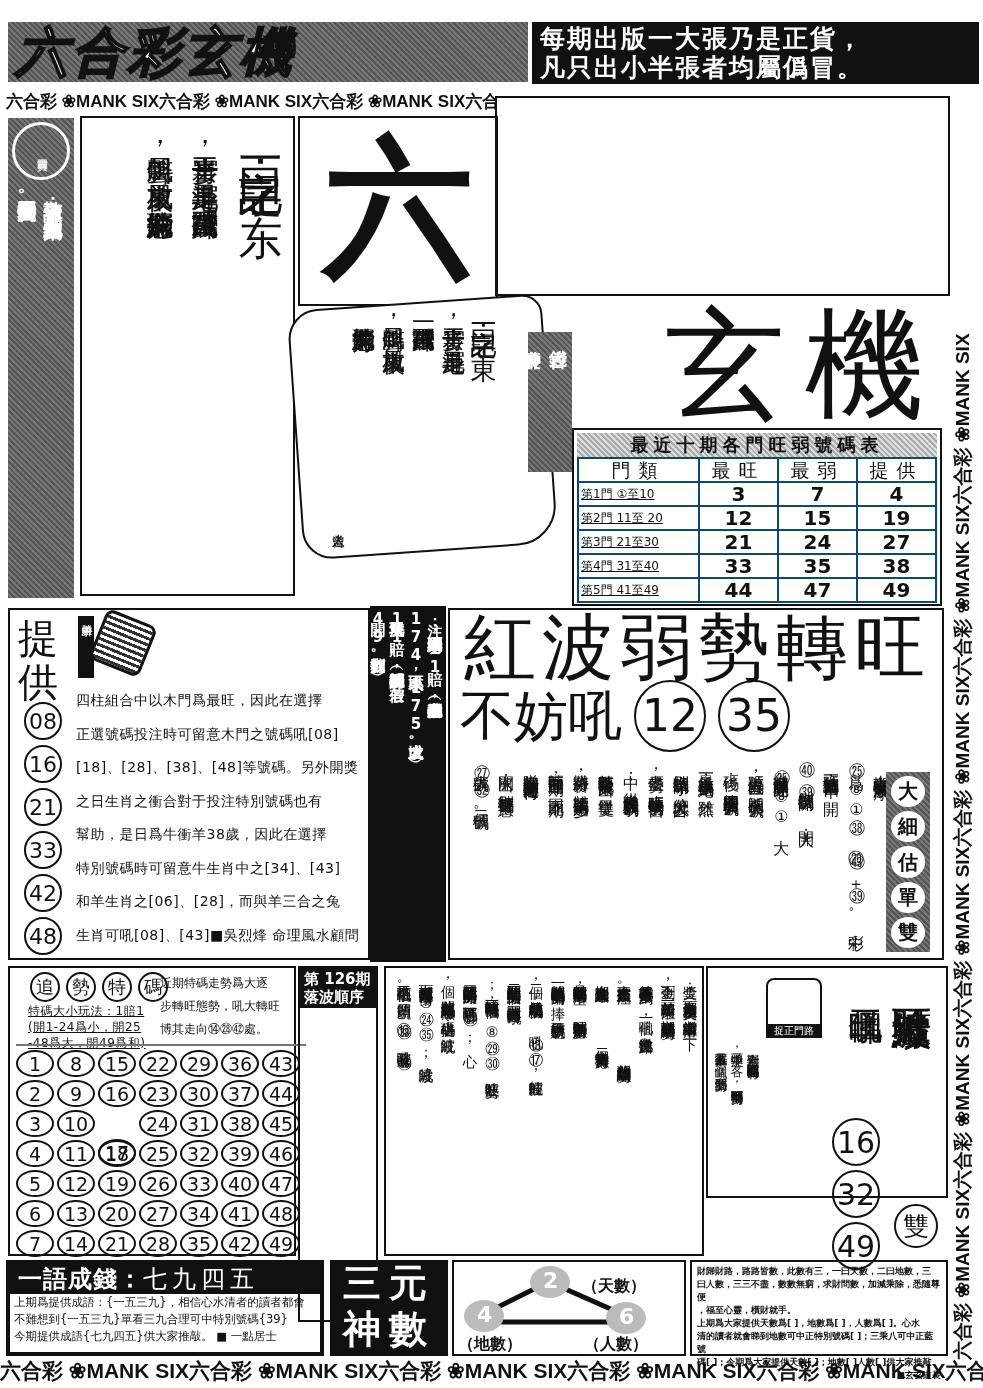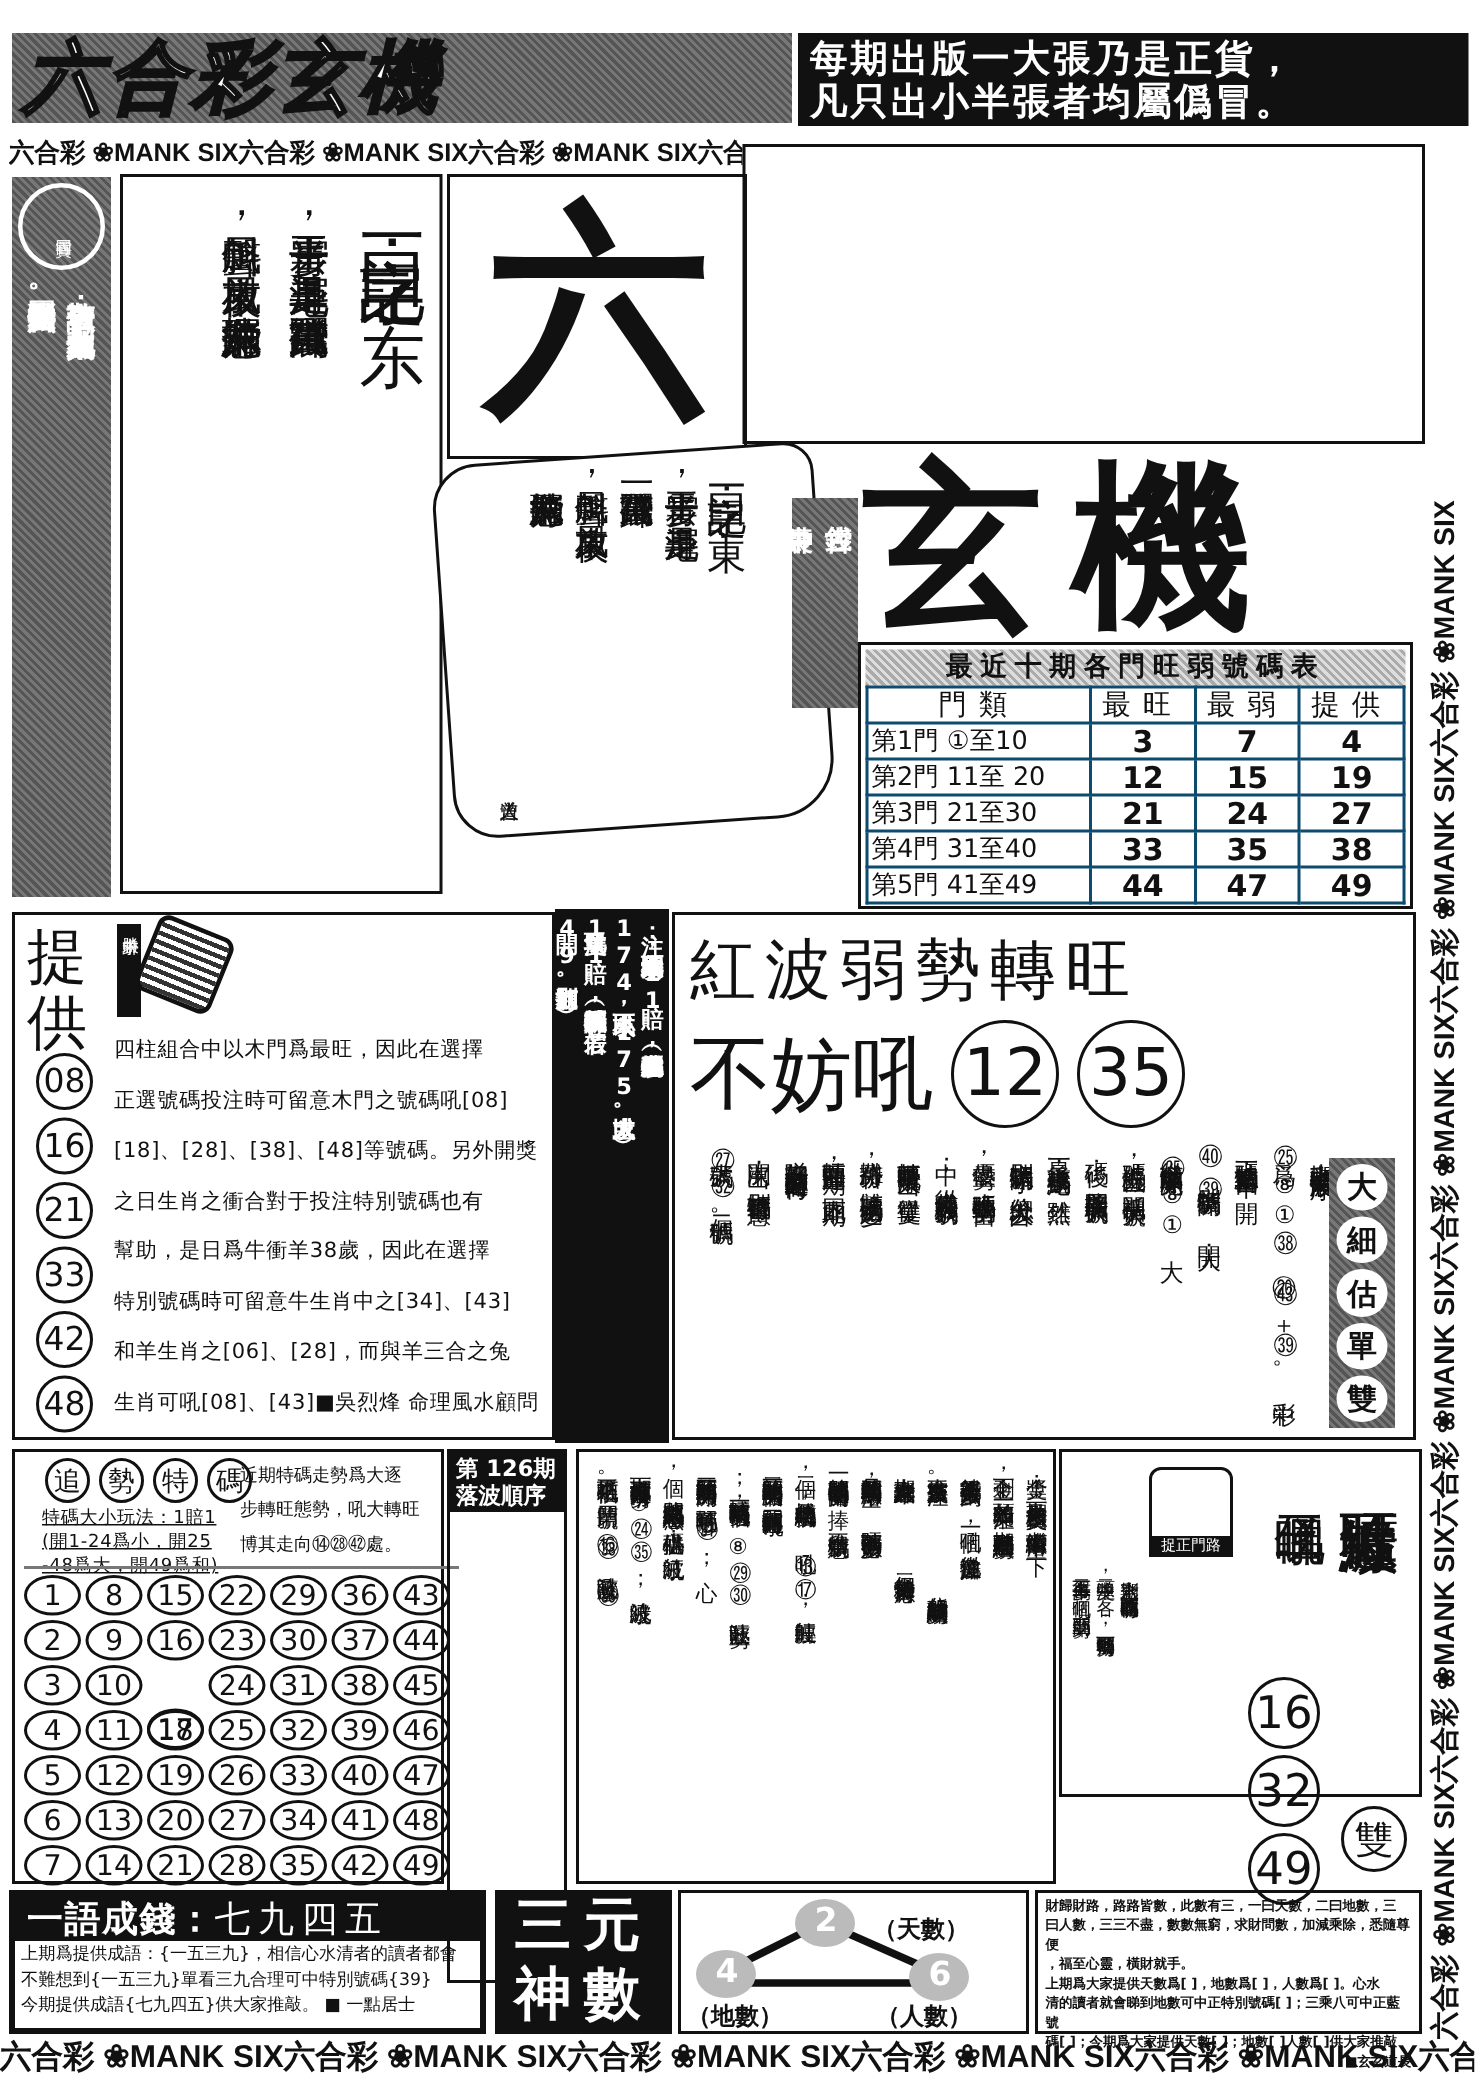--- a/index.html
+++ b/index.html
@@ -39,47 +39,47 @@
 
   
   #scroll { left: 275px; top: 292px; width: 290px; height: 290px; }
   #scroll .paper { position: absolute; left: 20px; top: 10px; width: 255px; height: 250px; border: 2px solid #111; border-radius: 30px 20px 40px 30px; background: #fff; transform: rotate(-4deg); }
   #scroll .content { position: absolute; left: 55px; top: 18px; height: 240px; display: flex; flex-direction: row-reverse; gap: 3px; }
   #scroll .content .line { font-size: 23px; line-height: 27px; }
   #scroll .content .sig { font-size: 13px; line-height: 17px; align-self: flex-end; margin-bottom: 26px; }
   #coin-label { left: 528px; top: 332px; width: 44px; height: 140px; padding: 4px 2px; display: flex; flex-direction: row-reverse; gap: 2px; font-size: 18px; font-weight: bold; }
 
   
-  #xuanji { left: 575px; top: 300px; width: 370px; height: 130px; font-size: 120px; font-weight: bold; line-height: 130px; letter-spacing: 20px; text-align: left; font-family: "DejaVu Serif", serif; }
+  #xuanji { left: 575px; top: 300px; width: 370px; height: 130px; font-size: 120px; font-weight: normal; line-height: 130px; letter-spacing: 20px; text-align: right; font-family: "DejaVu Serif", serif; }
 
   
   #tbl-wrap { left: 572px; top: 428px; width: 370px; height: 178px; border: 2px solid #111; padding: 3px; }
   #tbl-wrap .cap { text-align: center; font-size: 18px; letter-spacing: 5px; height: 24px; line-height: 24px; color: #111; background: repeating-linear-gradient(45deg,#aaa 0 2px,#ddd 2px 4px); font-weight: bold; }
   #tbl-wrap table { width: 100%; border-collapse: collapse; }
   #tbl-wrap th, #tbl-wrap td { border: 2px solid #0c4a6e; height: 24px; font-size: 19px; line-height: 20px; }
   #tbl-wrap th { font-weight: normal; letter-spacing: 8px; }
   #tbl-wrap td.n { text-align: center; font-weight: bold; font-size: 20px; }
-  #tbl-wrap td.g { font-size: 17px; padding-left: 2px; white-space: nowrap; }
+  #tbl-wrap td.g { font-size: 12px; padding-left: 2px; white-space: nowrap; text-decoration: underline; }
 
   
   #provide-box { left: 8px; top: 608px; width: 362px; height: 352px; padding: 4px; }
   #provide-box .hd { position: absolute; left: 8px; top: 6px; font-size: 40px; line-height: 44px; width: 48px; }
   #provide-box .badge { position: absolute; left: 68px; top: 6px; width: 16px; height: 62px; font-size: 11px; line-height: 15px; }
   #provide-box .bagua { position: absolute; left: 86px; top: 6px; width: 54px; height: 54px; border: 3px solid #111; border-radius: 8px; transform: rotate(22deg); background: repeating-linear-gradient(0deg,#333 0 3px,#fff 3px 6px); }
   #provide-box .nums { position: absolute; left: 14px; top: 92px; display: flex; flex-direction: column; gap: 5px; }
   #provide-box .nums .circ { width: 38px; height: 38px; font-size: 22px; }
   #provide-box .text { position: absolute; left: 66px; top: 74px; width: 300px; }
   #provide-box .text div { font-size: 14px; line-height: 33.5px; white-space: nowrap; letter-spacing: 0.5px; }
 
   #note-col { left: 370px; top: 606px; width: 76px; height: 356px; padding: 4px 2px; display: flex; flex-direction: row-reverse; gap: 1px; }
   #note-col div { font-size: 15px; font-weight: bold; line-height: 18px; color: #fff; }
 
   
   #red-box { left: 448px; top: 608px; width: 496px; height: 352px; padding: 4px 10px; }
-  #red-box .h1 { font-size: 44px; line-height: 66px; letter-spacing: 6px; white-space: nowrap; }
+  #red-box .h1 { font-size: 72px; line-height: 66px; letter-spacing: 6px; white-space: nowrap; text-align: right; }
   #red-box .h2 { display: flex; align-items: center; gap: 12px; font-size: 54px; line-height: 70px; }
   #red-box .h2 .circ { width: 72px; height: 72px; font-size: 44px; }
   #red-box .body { position: absolute; left: 20px; top: 152px; height: 196px; display: flex; flex-direction: row-reverse; gap: 3px; }
   #red-box .body div { font-size: 16px; line-height: 22px; letter-spacing: 1px; }
   #red-tag { position: absolute; right: 12px; top: 162px; width: 44px; height: 180px; padding: 4px; display: flex; flex-direction: column; gap: 4px; align-items: center; }
   #red-tag span { display: flex; align-items: center; justify-content: center; width: 34px; height: 34px; border-radius: 50%; background: #fff; color: #111; font-weight: bold; font-size: 20px; }
 
   
   #chase-box { left: 8px; top: 966px; width: 288px; height: 290px; padding: 4px; }
   #chase-box .ttl { display: flex; gap: 6px; margin-left: 16px; }

